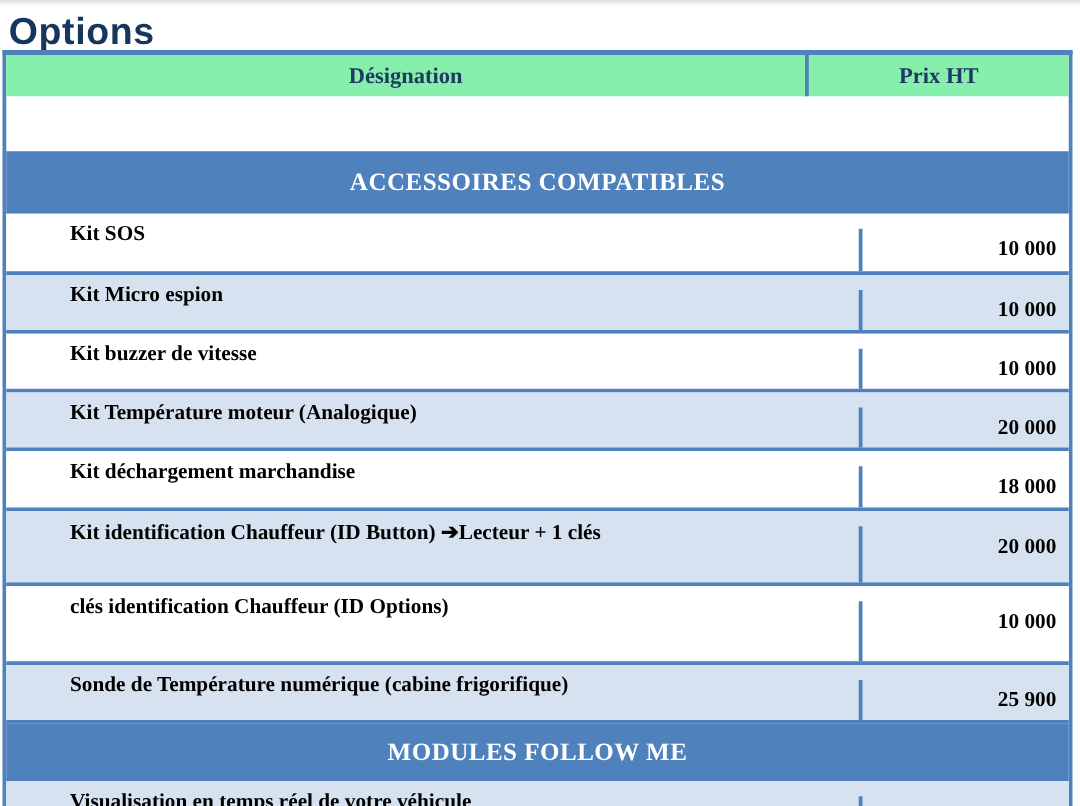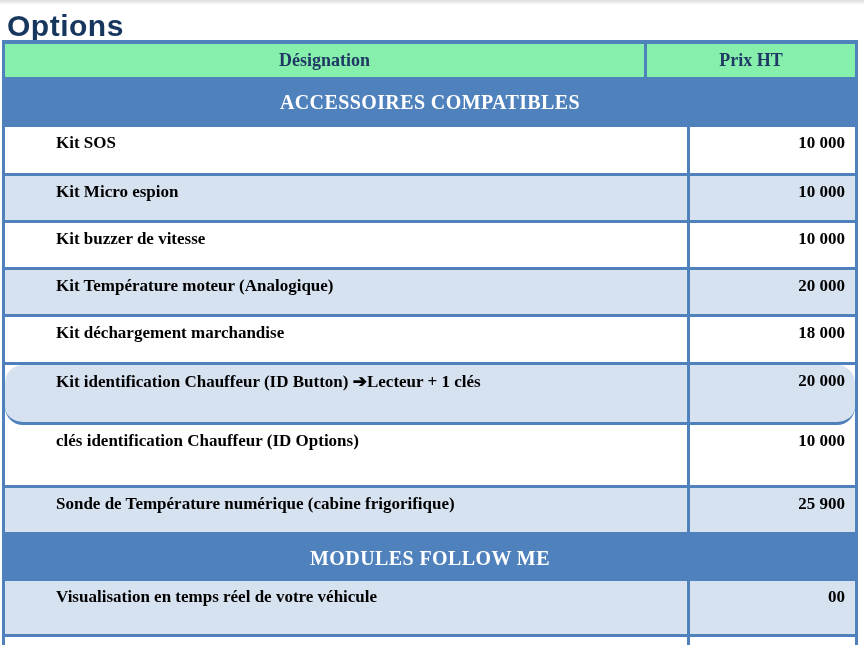--- a/index.html
+++ b/index.html
@@ -49,48 +49,48 @@
   .head-cell.col-price{flex:1;border-left:3px solid var(--blue);}
 
   .band{
     display:flex;align-items:center;justify-content:center;
     background:var(--blue);
     color:#fff;
     font-weight:bold;
     font-size:20px;
     letter-spacing:0.4px;
   }
-  .band.band-0{height:50px;}
+  .band.band-0{height:50px;margin-top:44px;}
   .band.band-1{height:46px;}
 
   .row{
     display:flex;
     border-bottom:3px solid var(--blue);
     background:#fff;
   }
   .cell-label{
     flex:0 0 639px;
     padding:6px 6px 0 8px;
     font-weight:bold;font-size:17px;color:#000;margin-left:43px;
   }
   .cell-price{
     flex:1;
     border-left:3px solid var(--blue);
     padding:6px 10px 0 6px;
     text-align:right;
-    font-weight:bold;font-size:17px;color:#000;
+    font-weight:bold;font-size:17px;color:#000;margin-top:12px;
   }
 
   
   .rows-0 .row:nth-child(1){min-height:49px;}
   .rows-0 .row:nth-child(2){min-height:47px;}
   .rows-0 .row:nth-child(3){min-height:47px;}
   .rows-0 .row:nth-child(4){min-height:47px;}
   .rows-0 .row:nth-child(5){min-height:48px;}
-  .rows-0 .row:nth-child(6){min-height:60px;border-radius:18px;}
+  .rows-0 .row:nth-child(6){min-height:60px;}
   .rows-0 .row:nth-child(7){min-height:63px;}
   .rows-0 .row:nth-child(8){min-height:47px;}
   .rows-1 .row:nth-child(1){min-height:56px;}
   .rows-1 .row.filler{min-height:30px;border-bottom:none;}
 
   
   .rows-0 .row:nth-child(even){background:var(--row-alt);}
   .rows-1 .row:nth-child(odd){background:var(--row-alt);}
   .rows-1 .row.filler{background:#fff;}
 </style>

